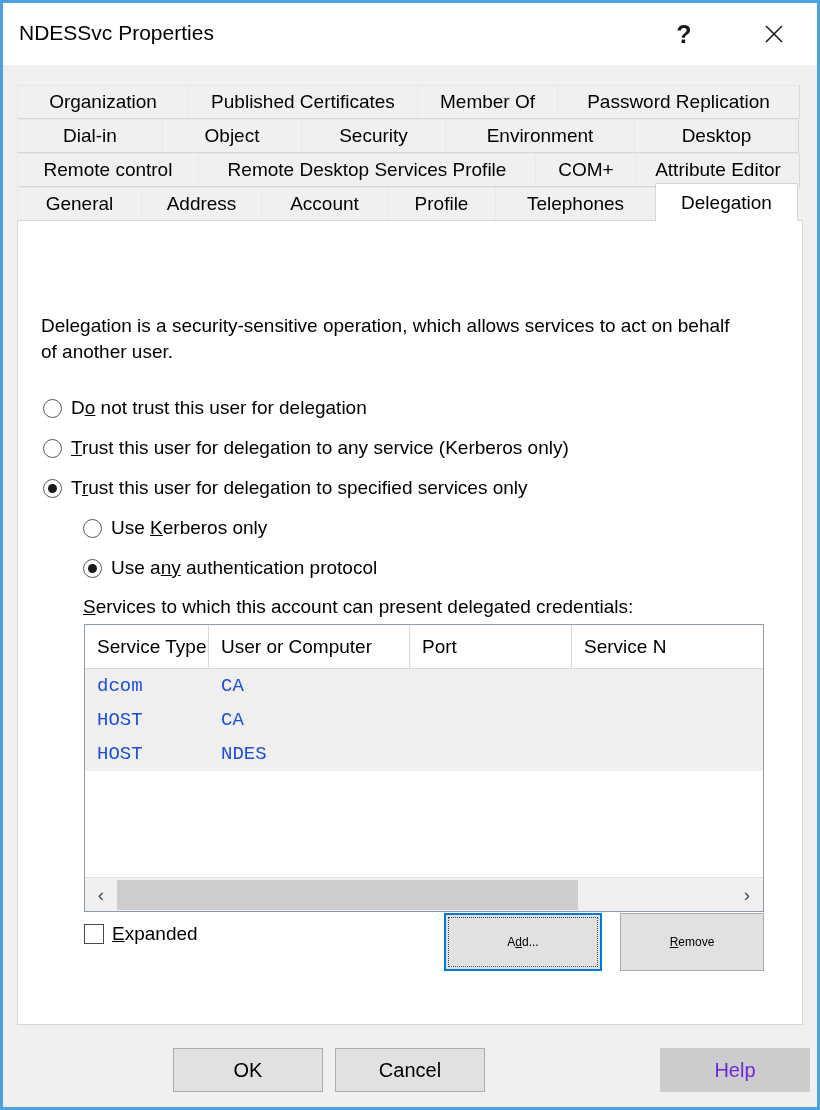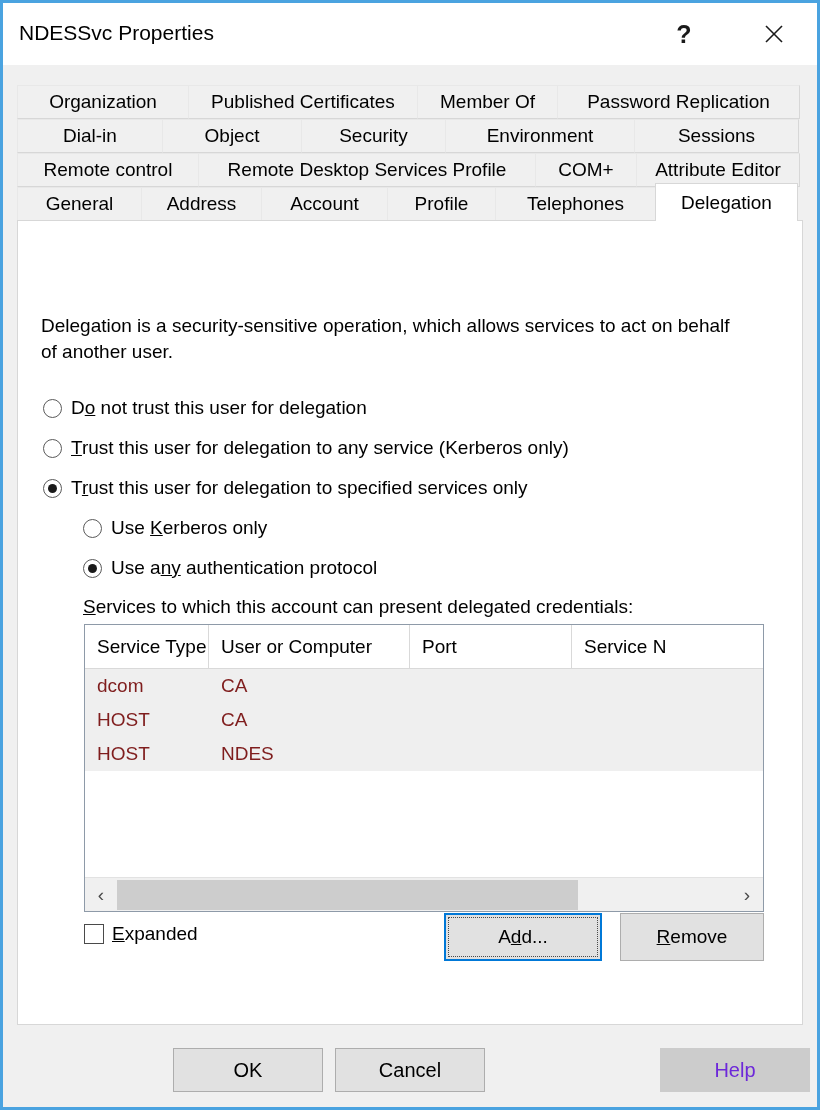--- a/index.html
+++ b/index.html
@@ -229,23 +229,24 @@
     background: #efefef;
   }
   .lrow { display: flex; height: 34px; }
   .lcell {
     box-sizing: border-box;
     height: 34px;
     padding-left: 12px;
     display: flex;
     align-items: center;
     font-size: 19px;
-    color: #7f1d1d;
+    color: #1d4ed8;
     white-space: nowrap;
     overflow: hidden;
+    font-family: Liberation Mono, monospace;
   }
   .lcell.c0 { width: 124px; }
   .lcell.c1 { width: 201px; }
   .lcell.c2 { width: 162px; }
   .lcell.c3 { width: 191px; }
 
   
   #hscroll {
     position: absolute;
     left: 0;
@@ -299,27 +300,27 @@
     box-sizing: border-box;
     border: 1px solid #4a4a4a;
     background: #ffffff;
     margin-right: 8px;
     flex: none;
   }
 
   .actbtn {
     position: absolute;
     box-sizing: border-box;
-    height: 48px;
+    height: 58px;
     background: #e1e1e1;
     border: 1px solid #adadad;
     display: flex;
     align-items: center;
     justify-content: center;
-    font-size: 19px;
+    font-size: 12px;
     color: #000000;
     white-space: nowrap;
   }
   #add-btn {
     left: 426px;
     top: 692px;
     width: 158px;
     border: 2px solid #0078d7;
     background: #e1e1e1;
   }
@@ -401,21 +402,21 @@
           <div class="tab" style="width: 140px;">
             <span>Object</span>
           </div>
           <div class="tab" style="width: 145px;">
             <span>Security</span>
           </div>
           <div class="tab" style="width: 190px;">
             <span>Environment</span>
           </div>
           <div class="tab" style="width: 165px;">
-            <span>Sessions</span>
+            <span>Desktop</span>
           </div>
         </div>
       <div class="tabrow r2">
           <div class="tab" style="width: 182px;">
             <span>Remote control</span>
           </div>
           <div class="tab" style="width: 338px;">
             <span>Remote Desktop Services Profile</span>
           </div>
           <div class="tab" style="width: 102px;">

